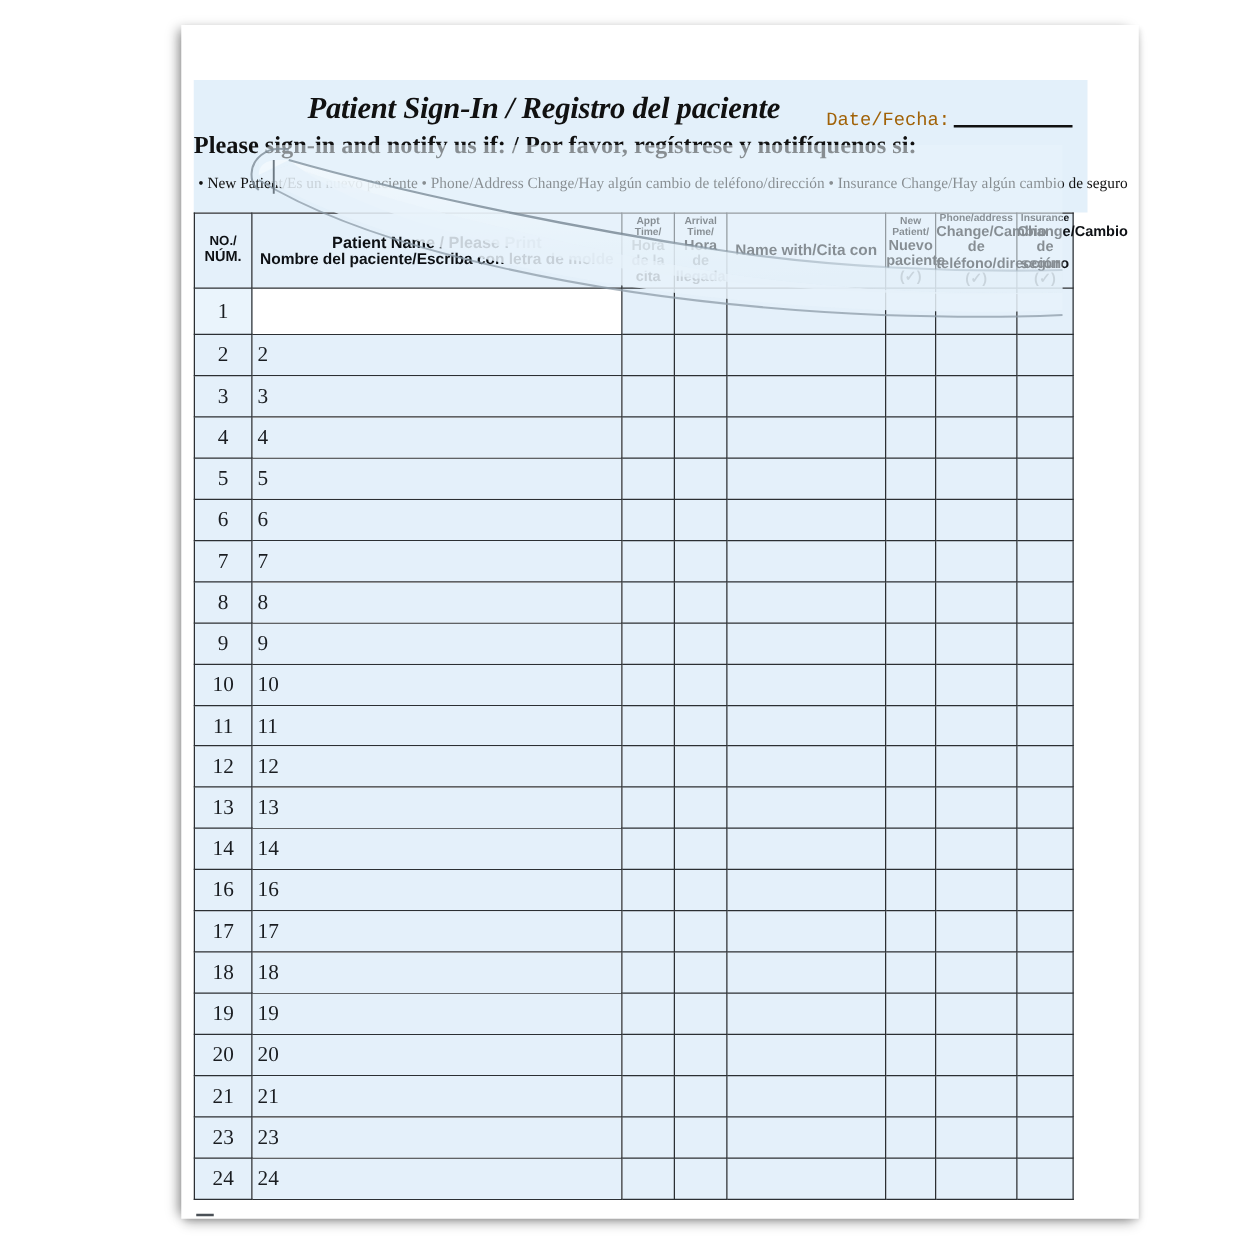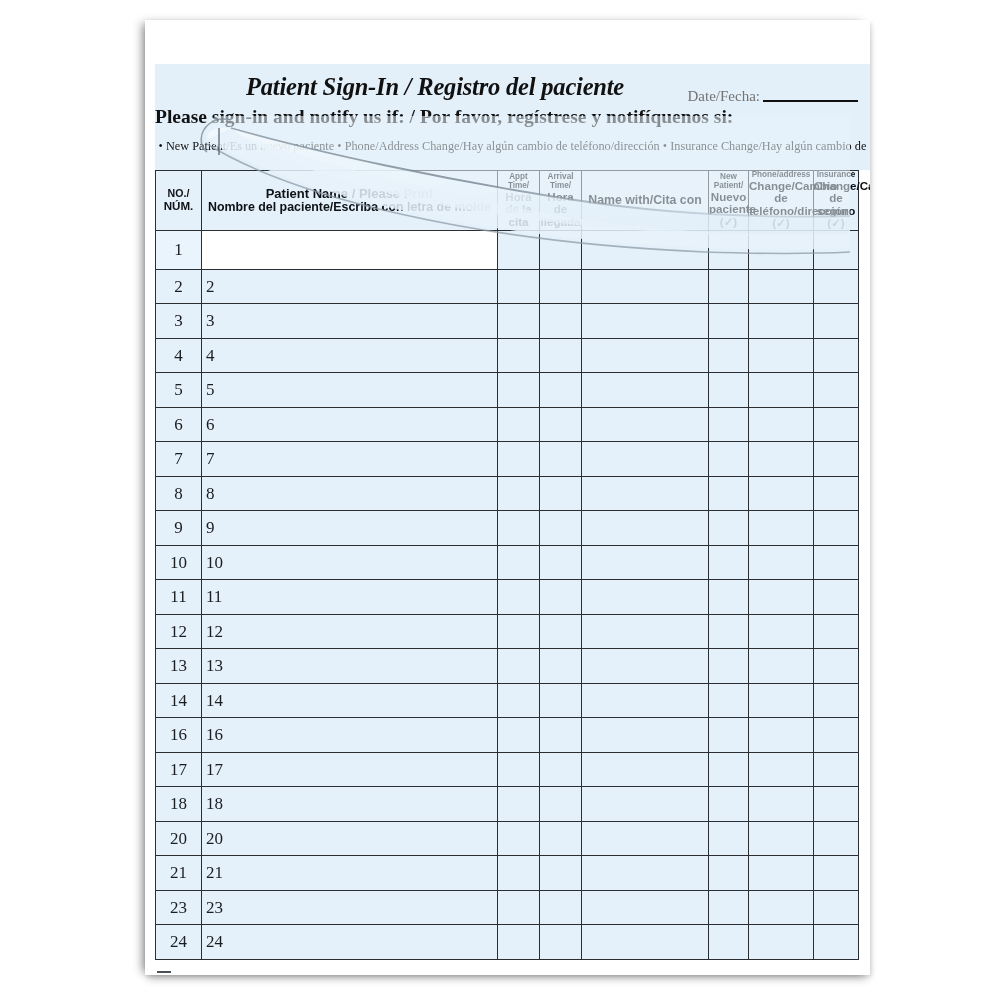--- a/index.html
+++ b/index.html
@@ -24,20 +24,21 @@
     position: absolute;
     left: 145px;
     top: 20px;
     width: 725px;
     height: 955px;
     background: #ffffff;
     box-shadow: -6px 0 9px -3px rgba(0,0,0,0.38),
                  0 6px 9px -3px rgba(0,0,0,0.28),
                  2px 2px 4px rgba(0,0,0,0.10);
     overflow: hidden;
+    padding-left: 41px;
   }
 
   
   #banner {
     position: absolute;
     left: 10px;
     top: 44px;
     width: 715px;
     height: 106px;
     background: #e3f0fa;
@@ -60,23 +61,23 @@
 
   #date-wrap {
     position: absolute;
     right: 12px;
     top: 24px;
     display: flex;
     align-items: flex-end;
     gap: 3px;
   }
   #date-label {
-    font-family: Liberation Serif, serif;
+    font-family: Liberation Mono, monospace;
     font-size: 15px;
-    color: #737373;
+    color: #a16207;
     white-space: nowrap;
   }
   #date-rule {
     width: 95px;
     height: 0;
     border-bottom: 2px solid #111111;
     margin-bottom: 3px;
   }
 
   #subtitle {
@@ -440,20 +441,32 @@
                 <span class="ghost">18</span>
               </td>
               <td></td>
               <td></td>
               <td></td>
               <td></td>
               <td></td>
               <td></td>
             </tr>
             <tr>
+              <td class="c-no">19</td>
+              <td class="c-name">
+                <span class="ghost">19</span>
+              </td>
+              <td></td>
+              <td></td>
+              <td></td>
+              <td></td>
+              <td></td>
+              <td></td>
+            </tr>
+            <tr>
               <td class="c-no">20</td>
               <td class="c-name">
                 <span class="ghost">20</span>
               </td>
               <td></td>
               <td></td>
               <td></td>
               <td></td>
               <td></td>
               <td></td>

